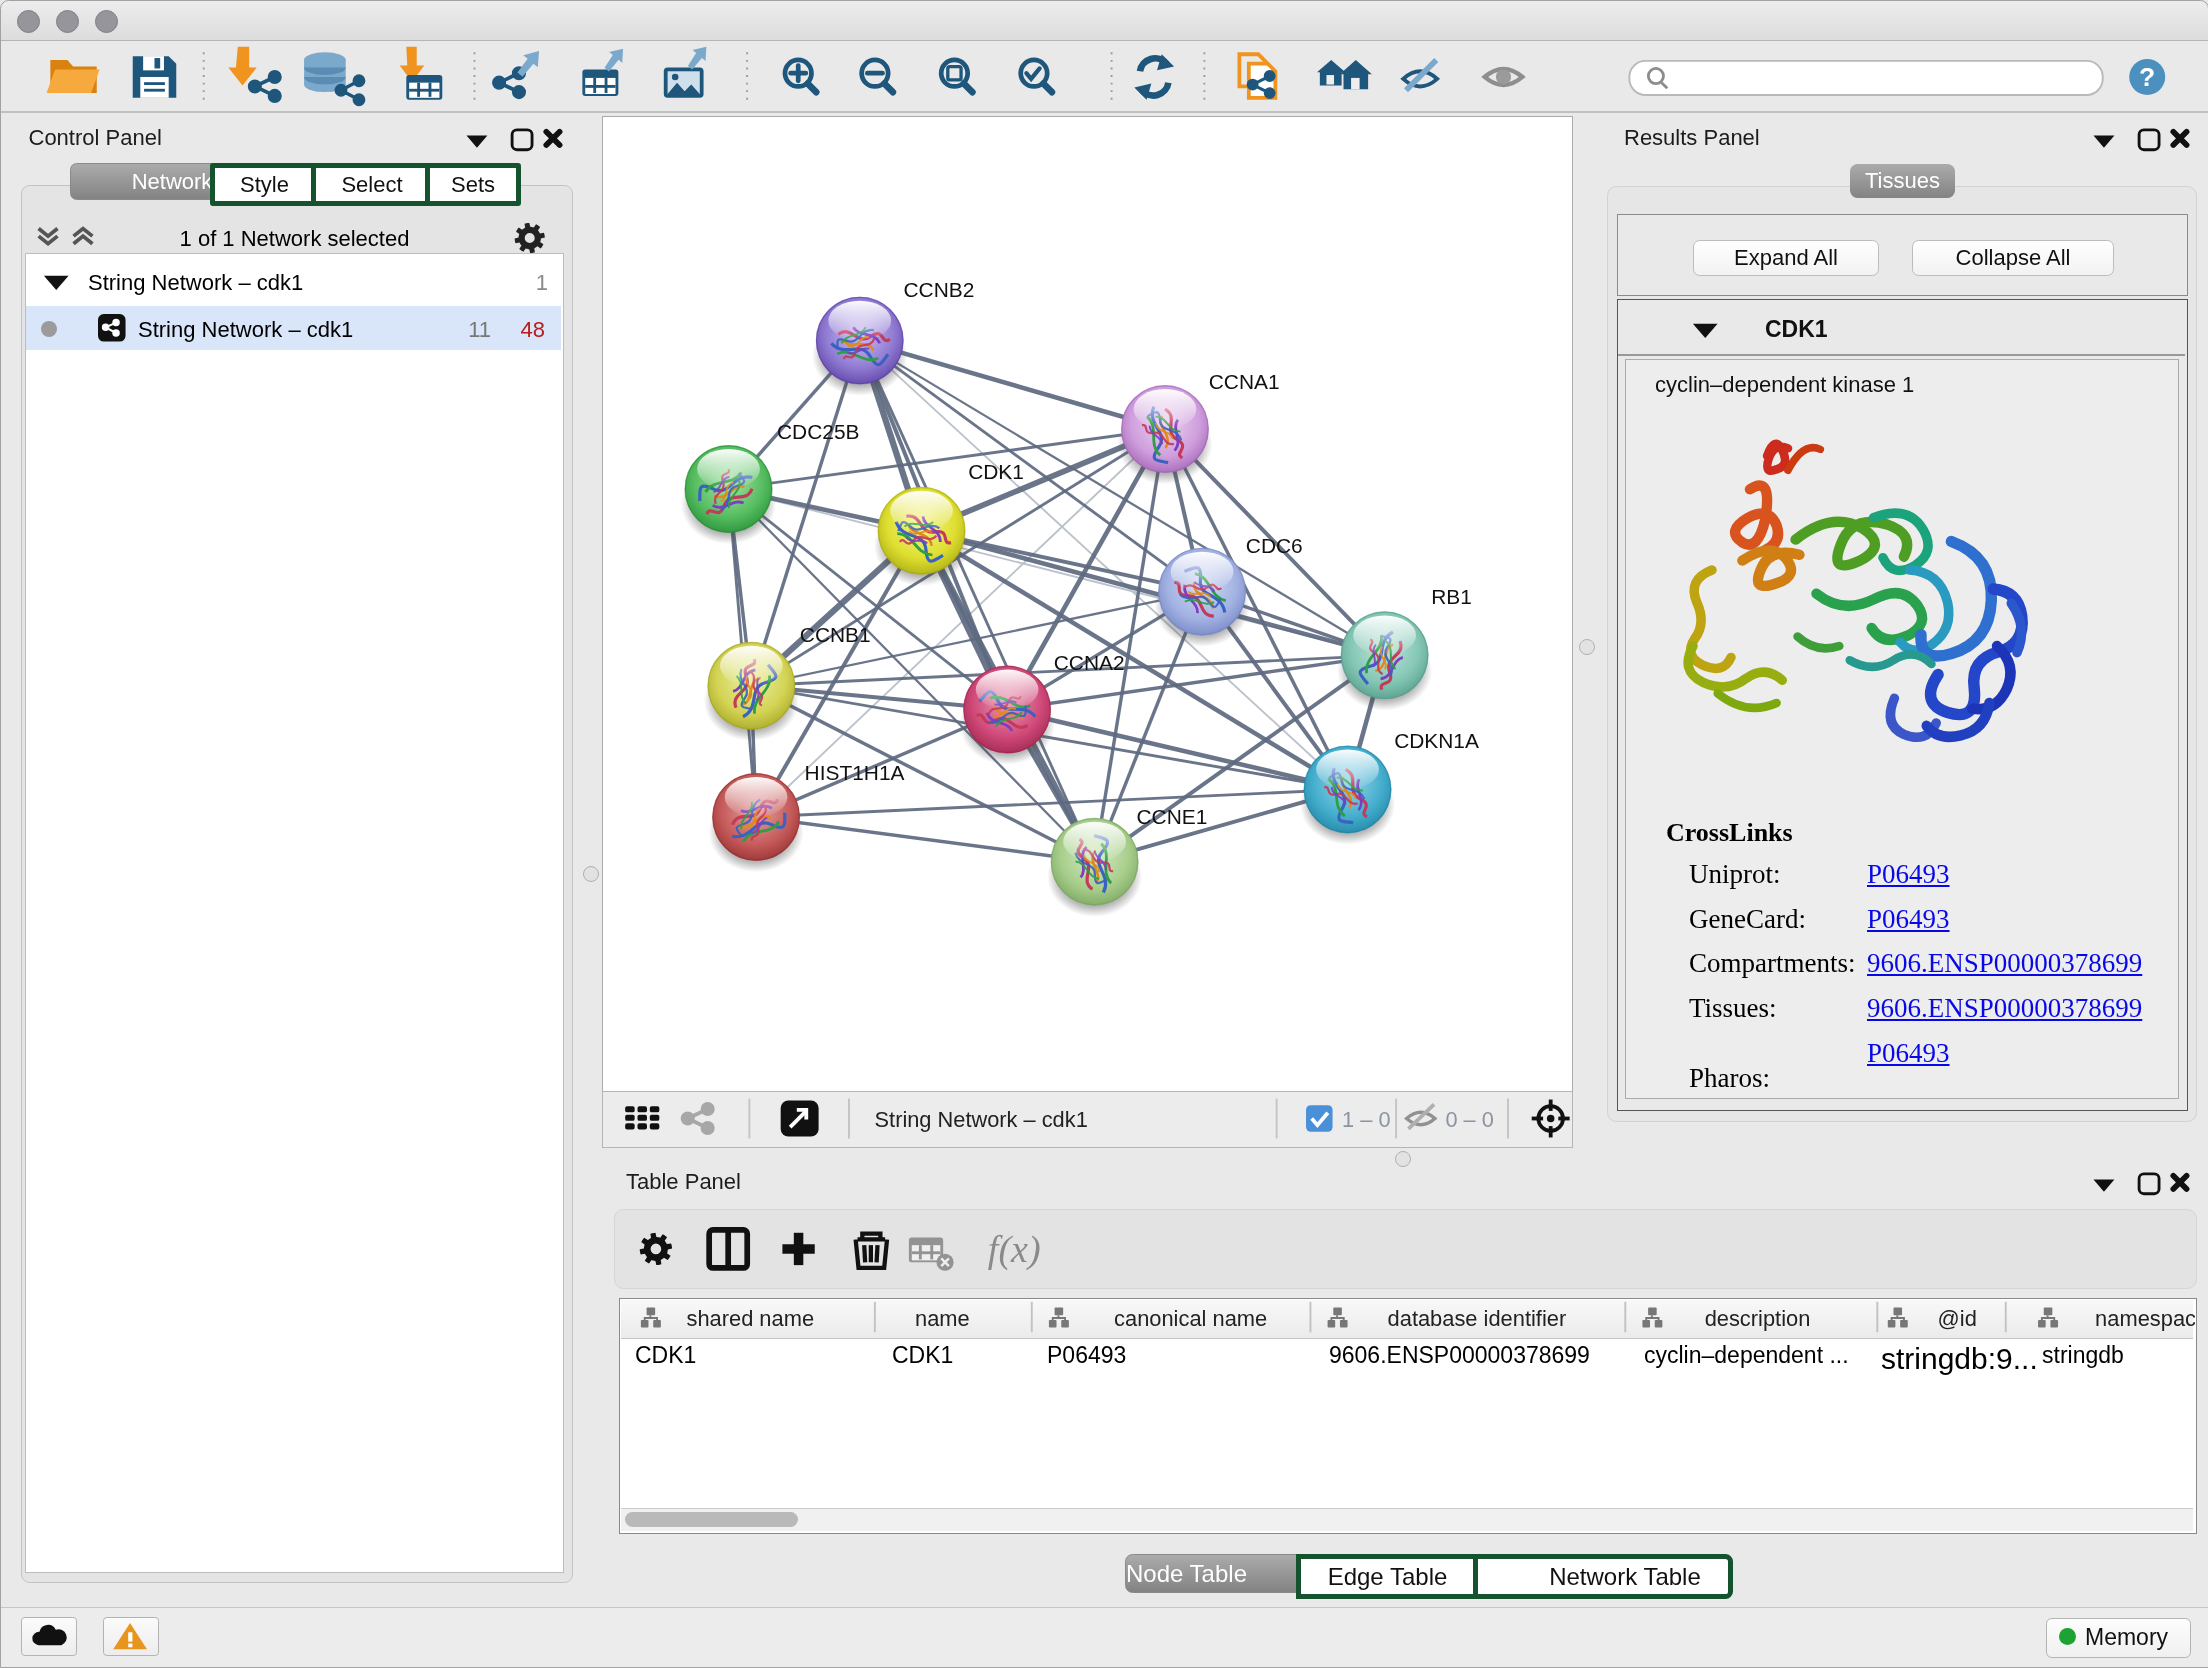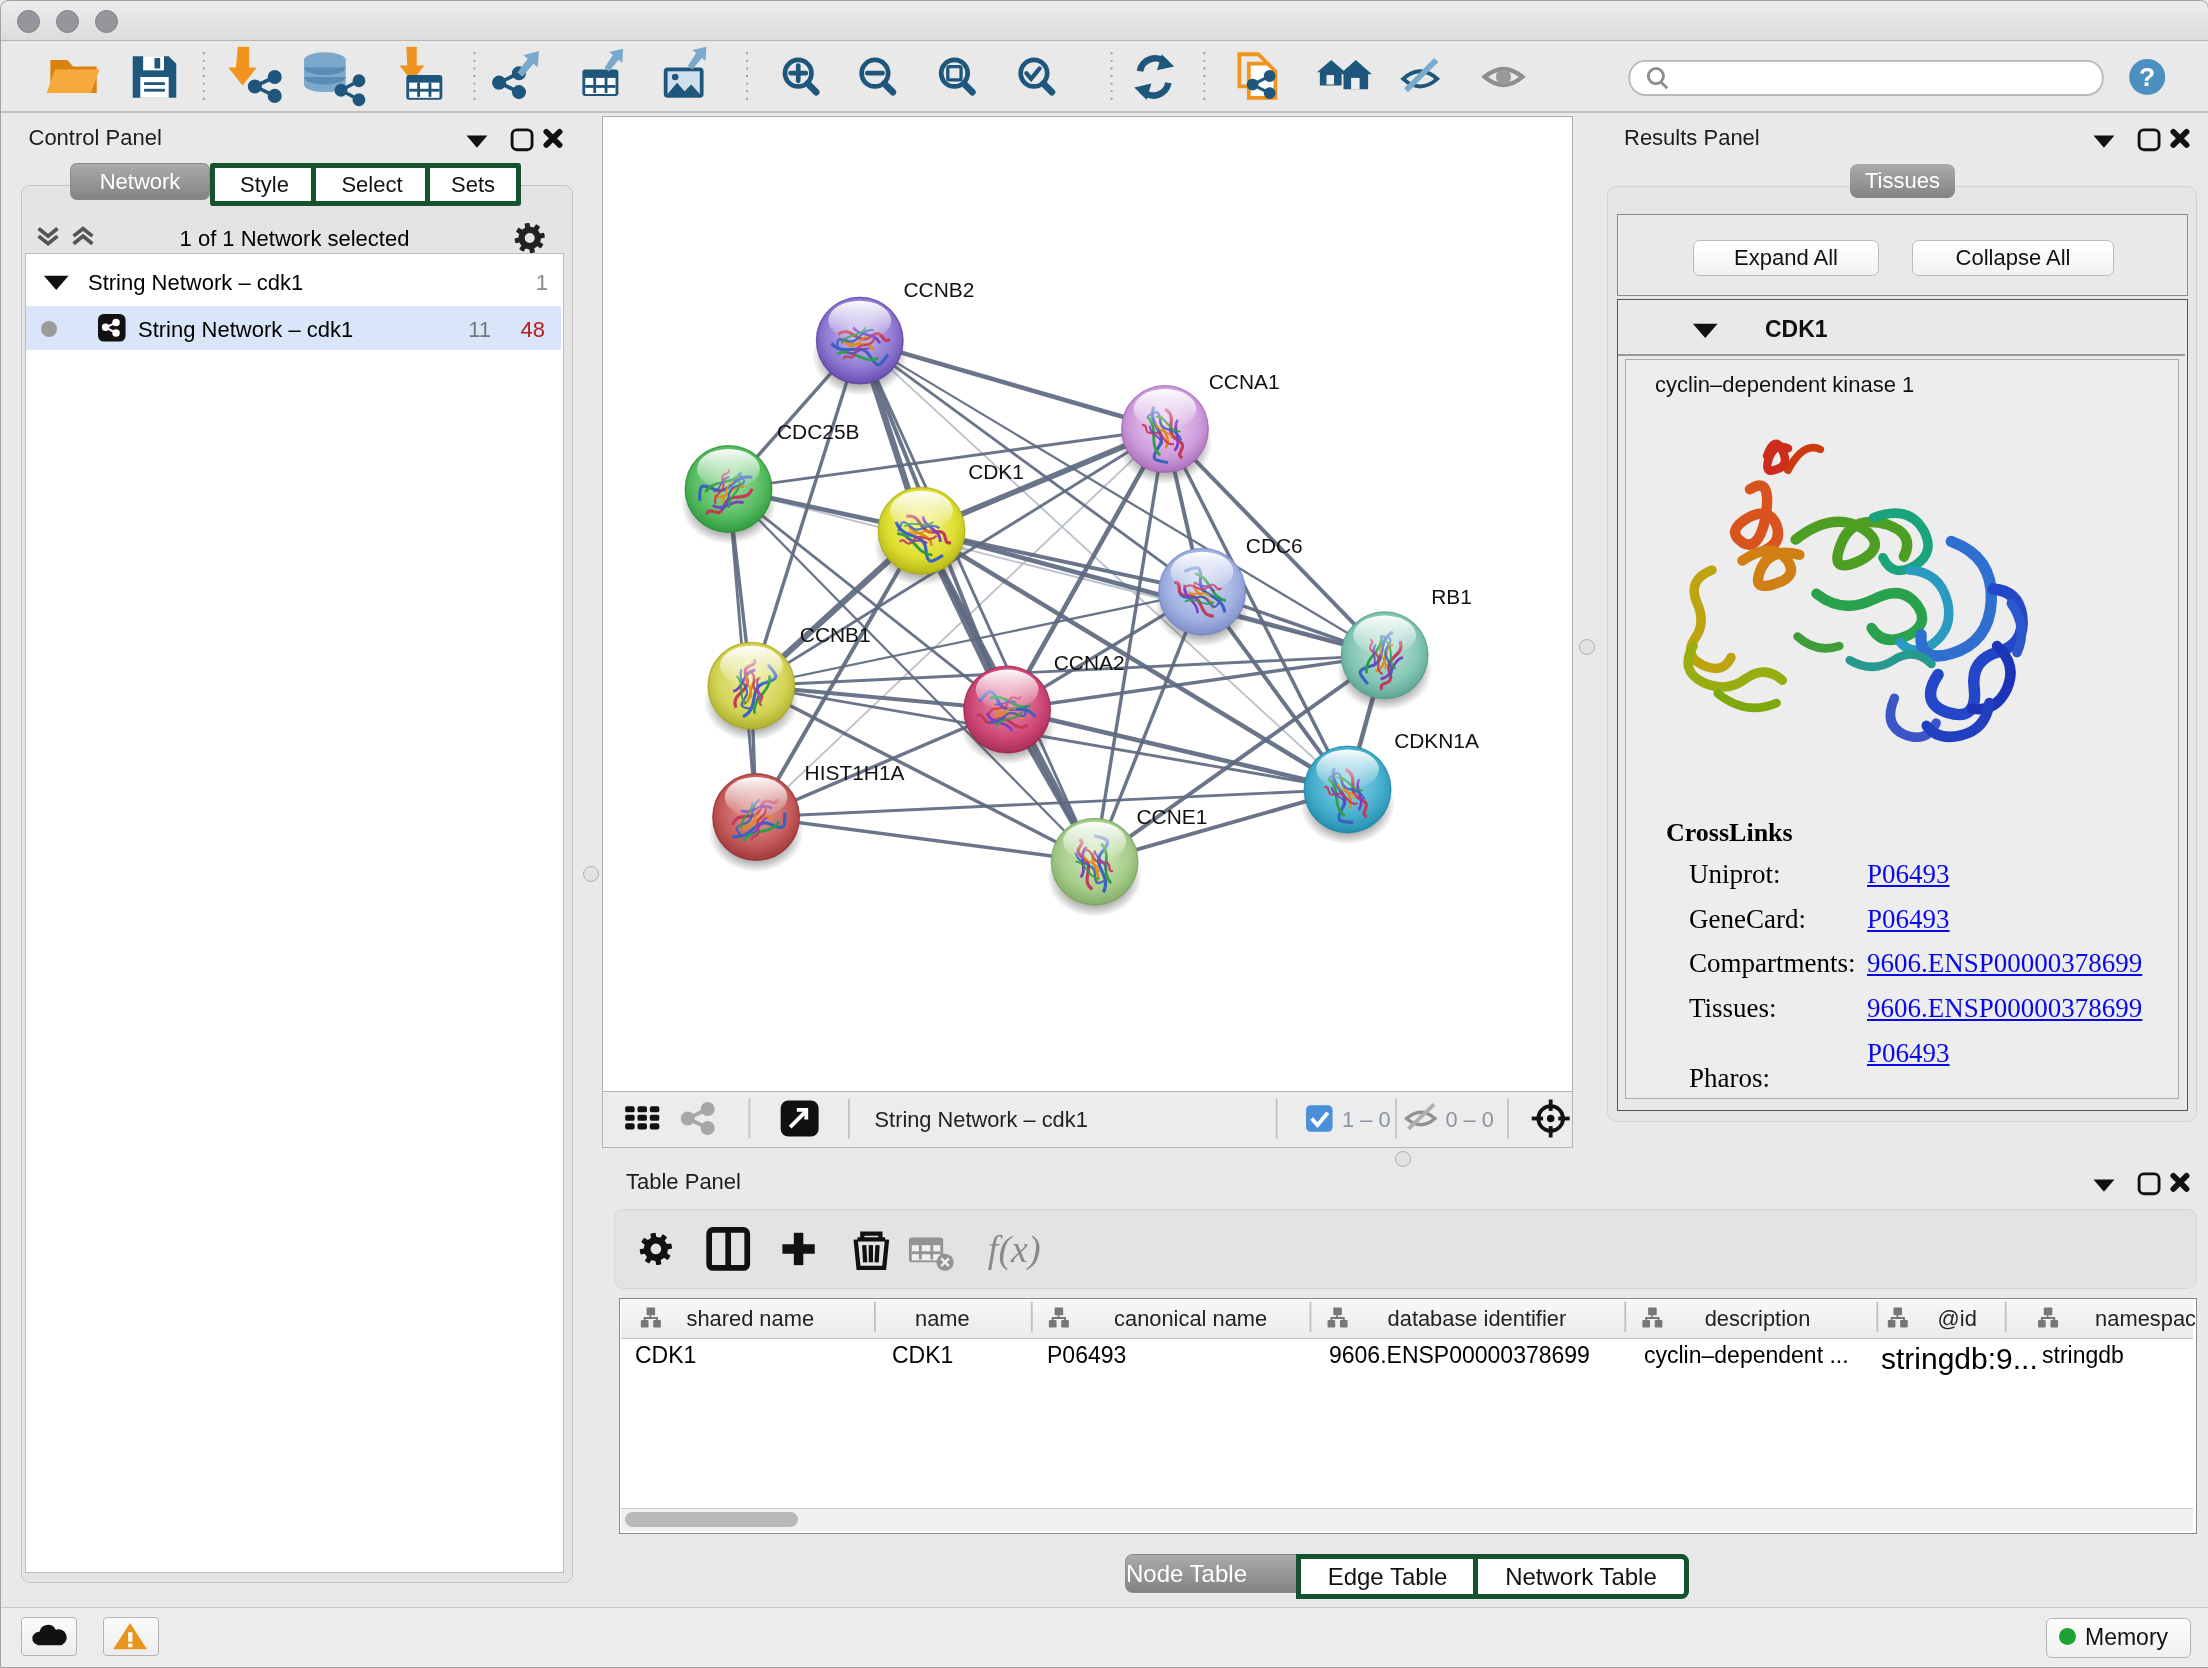--- a/index.html
+++ b/index.html
@@ -151,21 +151,21 @@
     <text x="2263" y="48" font-size="28" font-weight="bold" fill="#fff" text-anchor="middle">?</text>
   </svg>
 <div class="abs" style="left:0;top:111px;width:2208px;height:1.9px;background:#c0c0c0;"></div>
 <div class="abs ttl" style="left:28.5px;top:125px;">Control Panel</div>
 <svg class="abs" style="left:457px;top:126px" width="114" height="28.5" viewBox="0 0 120 30">
     <path d="M10.0,10 h22 l-11,13 z" fill="#111"></path>
     <rect x="58" y="4" width="21" height="21" rx="5" fill="none" stroke="#111" stroke-width="3"></rect>
     <path d="M94,6 l14,14 M108,6 l-14,14" stroke="#111" stroke-width="6" stroke-linecap="round"></path>
   </svg>
 <div class="abs" style="left:21px;top:185px;width:550px;height:1396px;background:#e4e4e4;border:1px solid #c3c3c3;border-radius:8.6px;"></div>
-<div class="abs seltab" style="left:70px;top:163px;width:138px;height:35px;border-radius:6.7px;font-size:22px;line-height:35px;text-align:center;">Network</div>
+<div class="abs seltab" style="left:70px;top:163px;width:138px;height:35px;border-radius:6.7px;font-size:22px;line-height:35px;text-align:center;padding-left:32px;">Network</div>
 <div class="abs whtab" style="left:210px;top:163px;width:99px;height:33px;border-radius:2.9px;font-size:22px;line-height:33px;text-align:center;">Style</div>
 <div class="abs whtab" style="left:311px;top:163px;width:112px;height:33px;border-radius:2.9px;font-size:22px;line-height:33px;text-align:center;">Select</div>
 <div class="abs whtab" style="left:425px;top:163px;width:86px;height:33px;border-radius:2.9px;font-size:22px;line-height:33px;text-align:center;">Sets</div>
 <svg class="abs" style="left:28.5px;top:221px;" width="533" height="34" viewBox="0 0 560 36">
     <g stroke="#555" stroke-width="4" fill="none">
       <path d="M8,8 l10,8 l10,-8 M8,16 l10,8 l10,-8"></path>
       <path d="M45,16 l10,-8 l10,8 M45,24 l10,-8 l10,8"></path>
     </g>
     <path d="M543.0,12.5 L543.4,13.5 L543.6,14.5 L543.8,15.6 L543.9,16.6 L544.0,17.6 L539.8,18.5 L539.8,19.3 L539.7,20.0 L539.5,20.8 L539.3,21.5 L539.0,22.3 L542.5,24.7 L542.0,25.7 L541.5,26.6 L540.9,27.4 L540.3,28.3 L539.6,29.1 L536.0,26.7 L535.4,27.2 L534.8,27.7 L534.2,28.1 L533.5,28.5 L532.8,28.8 L533.5,33.0 L532.5,33.4 L531.5,33.6 L530.4,33.8 L529.4,33.9 L528.4,34.0 L527.5,29.8 L526.7,29.8 L526.0,29.7 L525.2,29.5 L524.5,29.3 L523.7,29.0 L521.3,32.5 L520.3,32.0 L519.4,31.5 L518.6,30.9 L517.7,30.3 L516.9,29.6 L519.3,26.0 L518.8,25.4 L518.3,24.8 L517.9,24.2 L517.5,23.5 L517.2,22.8 L513.0,23.5 L512.6,22.5 L512.4,21.5 L512.2,20.4 L512.1,19.4 L512.0,18.4 L516.2,17.5 L516.2,16.7 L516.3,16.0 L516.5,15.2 L516.7,14.5 L517.0,13.7 L513.5,11.3 L514.0,10.3 L514.5,9.4 L515.1,8.6 L515.7,7.7 L516.4,6.9 L520.0,9.3 L520.6,8.8 L521.2,8.3 L521.8,7.9 L522.5,7.5 L523.2,7.2 L522.5,3.0 L523.5,2.6 L524.5,2.4 L525.6,2.2 L526.6,2.1 L527.6,2.0 L528.5,6.2 L529.3,6.2 L530.0,6.3 L530.8,6.5 L531.5,6.7 L532.3,7.0 L534.7,3.5 L535.7,4.0 L536.6,4.5 L537.4,5.1 L538.3,5.7 L539.1,6.4 L536.7,10.0 L537.2,10.6 L537.7,11.2 L538.1,11.8 L538.5,12.5 L538.8,13.2 Z M 533.3 18 A 5.3 5.3 0 1 0 522.7 18 A 5.3 5.3 0 1 0 533.3 18 Z" fill="#222" fill-rule="evenodd"></path>
   </svg>
@@ -603,21 +603,21 @@
 <div class="abs" style="left:892px;top:1342px;font-size:23px;color:#000;">CDK1</div>
 <div class="abs" style="left:1047px;top:1342px;font-size:23px;color:#000;">P06493</div>
 <div class="abs" style="left:1329px;top:1342px;font-size:23px;color:#000;">9606.ENSP00000378699</div>
 <div class="abs" style="left:1644px;top:1342px;font-size:23px;color:#000;">cyclin–dependent ...</div>
 <div class="abs" style="left:1881px;top:1342px;font-size:30px;color:#000;">stringdb:9...</div>
 <div class="abs" style="left:2042px;top:1342px;font-size:23px;color:#000;">stringdb</div>
 <div class="abs" style="left:621px;top:1508px;width:1572px;height:22px;background:#f0f0f0;border-top:1px solid #ccc;"></div>
 <div class="abs" style="left:625px;top:1512px;width:173px;height:15px;background:#b9b9b9;border-radius:7.6px;"></div>
 <div class="abs seltab" style="left:1125px;top:1554px;width:171px;height:37px;border-radius:7.6px 0 0 7.6px;font-size:24px;line-height:37px;text-align:left;">Node Table</div>
 <div class="abs whtab" style="left:1296px;top:1554px;width:173px;height:35px;font-size:24px;line-height:35px;text-align:center;">Edge Table</div>
-<div class="abs whtab" style="left:1473px;top:1554px;width:206px;height:35px;border-radius:0 7.6px 7.6px 0;font-size:24px;line-height:35px;text-align:center;">Network Table</div>
+<div class="abs whtab" style="left:1473px;top:1554px;width:206px;height:35px;border-radius:0 7.6px 7.6px 0;font-size:24px;line-height:35px;text-align:center;padding-left:44px;">Network Table</div>
 <div class="abs" style="left:0;top:1607px;width:2208px;height:61px;background:#ececec;border-top:1px solid #c6c6c6;"></div>
 <div class="abs" style="left:21px;top:1617px;width:54px;height:37px;background:linear-gradient(#fbfbfb,#ededed);border:1px solid #b3b3b3;border-radius:3.8px;"></div>
 <svg class="abs" style="left:28.5px;top:1624px;" width="42" height="27" viewBox="0 0 44 28">
     <path d="M10,22 a7,7 0 0 1 1,-14 a9,9 0 0 1 17,-2 a7,7 0 0 1 6,16 z" fill="#111"></path>
   </svg>
 <div class="abs" style="left:103px;top:1617px;width:54px;height:37px;background:linear-gradient(#fbfbfb,#ededed);border:1px solid #b3b3b3;border-radius:3.8px;"></div>
 <svg class="abs" style="left:110px;top:1621px;" width="42" height="30" viewBox="0 0 44 32">
     <path d="M21,2 l18,28 h-36 z" fill="#e8951e"></path>
     <rect x="19" y="12" width="4.5" height="10" fill="#fff"></rect>
     <rect x="19" y="24" width="4.5" height="4" fill="#fff"></rect>

